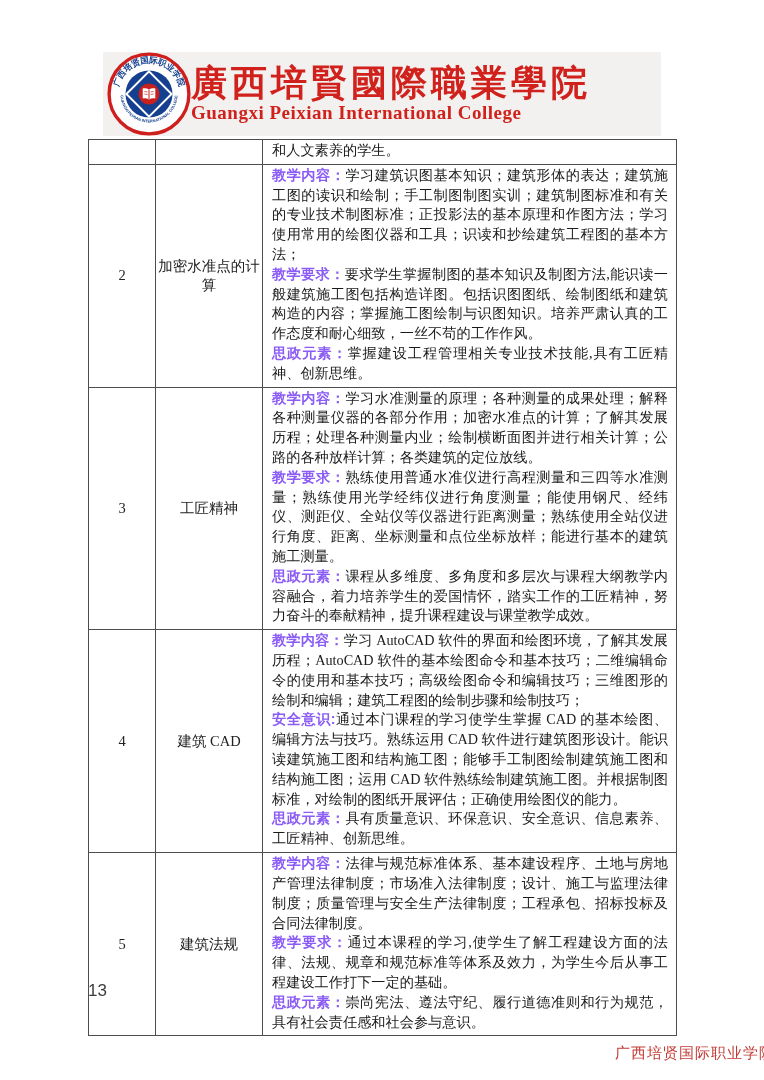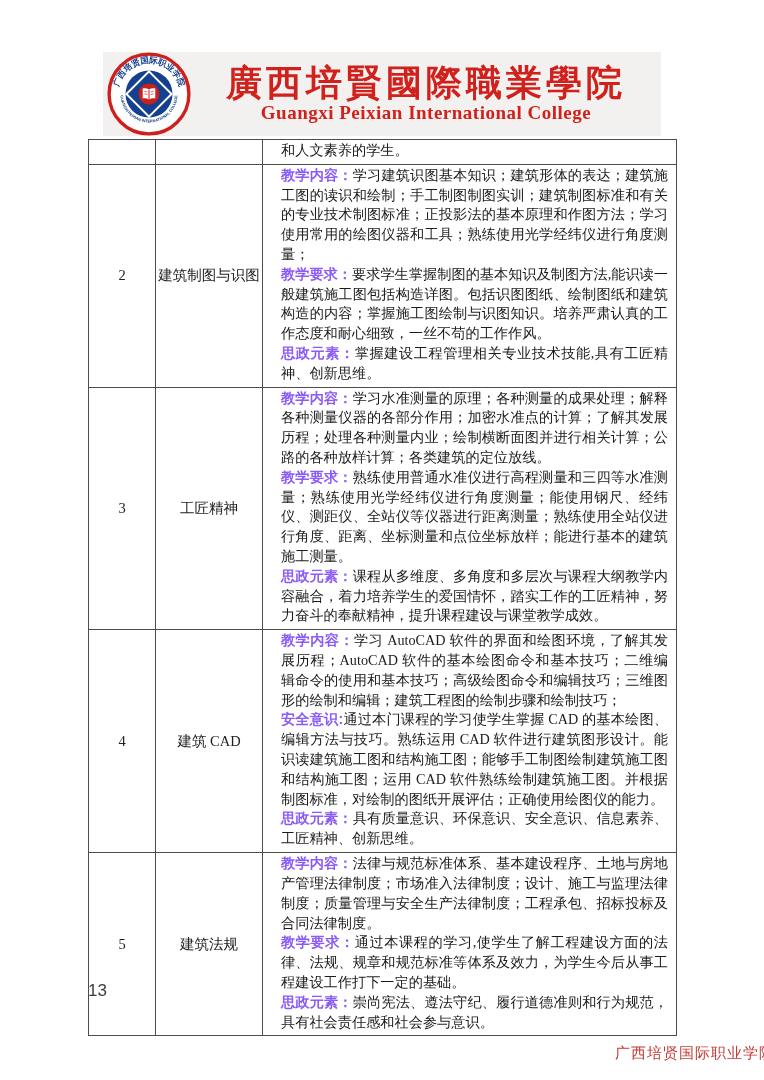--- a/index.html
+++ b/index.html
@@ -8,21 +8,21 @@
     font-family:"Liberation Serif","DejaVu Serif",serif;color:#1a1a1a;
     overflow:hidden;
   }
   
   .header{
     position:absolute;left:103px;top:52px;width:558px;height:84px;
     background:#f2f1ef;display:flex;align-items:center;box-sizing:border-box;
     padding-left:4px;
   }
   .logo{width:84px;height:84px;flex:0 0 auto;}
-  .names{flex:1;display:flex;flex-direction:column;align-items:center;justify-content:center;}
+  .names{flex:1;display:flex;flex-direction:column;align-items:flex-start;justify-content:center;}
   .zh-name{
     color:#d1211c;font-size:36px;font-weight:bold;letter-spacing:4px;
     line-height:1.05;font-family:"DejaVu Serif","Liberation Serif",serif;
     white-space:nowrap;
   }
   .en-name{
     color:#d1211c;font-size:19px;font-weight:bold;letter-spacing:.5px;
     line-height:1.15;white-space:nowrap;
     font-family:"Liberation Serif",serif;
   }
@@ -34,21 +34,21 @@
   .course-table td{
     border:1px solid #4d4d4d;box-sizing:border-box;vertical-align:middle;
   }
   .col-num{width:67px;}
   .col-course{width:107px;}
   .col-desc{width:414px;}
   td.num-cell,td.course-cell{
     text-align:center;font-size:14.5px;color:#222;
   }
   td.content-cell{
-    vertical-align:top;padding:1px 8px 3px 18px;
+    vertical-align:top;padding:1px 8px 3px 9px;
     font-size:14.2px;line-height:19.8px;text-align:justify;
   }
   tr.r0{height:19px;}
   tr.r2{height:198px;}
   tr.r3{height:214px;}
   tr.r4{height:223px;}
   tr.r5{height:182px;}
   p.section{margin:0;}
   p.section b{
     font-family:"Liberation Sans","DejaVu Sans",sans-serif;
@@ -109,23 +109,23 @@
 
   <tbody>
       <tr class="r0">
     <td class="num-cell"></td>
     <td class="course-cell"></td>
     <td class="content-cell">和人文素养的学生。</td>
   </tr>
 
   <tr class="r2">
     <td class="num-cell">2</td>
-    <td class="course-cell">建筑制图与识图</td>
+    <td class="course-cell">加密水准点的计算</td>
     <td class="content-cell">
-      <p class="section"><b>教学内容：</b><span>学习建筑识图基本知识；建筑形体的表达；建筑施工图的读识和绘制；手工制图制图实训；建筑制图标准和有关的专业技术制图标准；正投影法的基本原理和作图方法；学习使用常用的绘图仪器和工具；熟练使用光学经纬仪进行角度测量；</span></p>
+      <p class="section"><b>教学内容：</b><span>学习建筑识图基本知识；建筑形体的表达；建筑施工图的读识和绘制；手工制图制图实训；建筑制图标准和有关的专业技术制图标准；正投影法的基本原理和作图方法；学习使用常用的绘图仪器和工具；识读和抄绘建筑工程图的基本方法；</span></p>
       <p class="section"><b>教学要求：</b><span>要求学生掌握制图的基本知识及制图方法,能识读一般建筑施工图包括构造详图。包括识图图纸、绘制图纸和建筑构造的内容；掌握施工图绘制与识图知识。培养严肃认真的工作态度和耐心细致，一丝不苟的工作作风。</span></p>
       <p class="section"><b>思政元素：</b><span>掌握建设工程管理相关专业技术技能,具有工匠精神、创新思维。</span></p>
     </td>
   </tr>
 
   <tr class="r3">
     <td class="num-cell">3</td>
     <td class="course-cell">工匠精神</td>
     <td class="content-cell">
       <p class="section"><b>教学内容：</b><span>学习水准测量的原理；各种测量的成果处理；解释各种测量仪器的各部分作用；加密水准点的计算；了解其发展历程；处理各种测量内业；绘制横断面图并进行相关计算；公路的各种放样计算；各类建筑的定位放线。</span></p>

